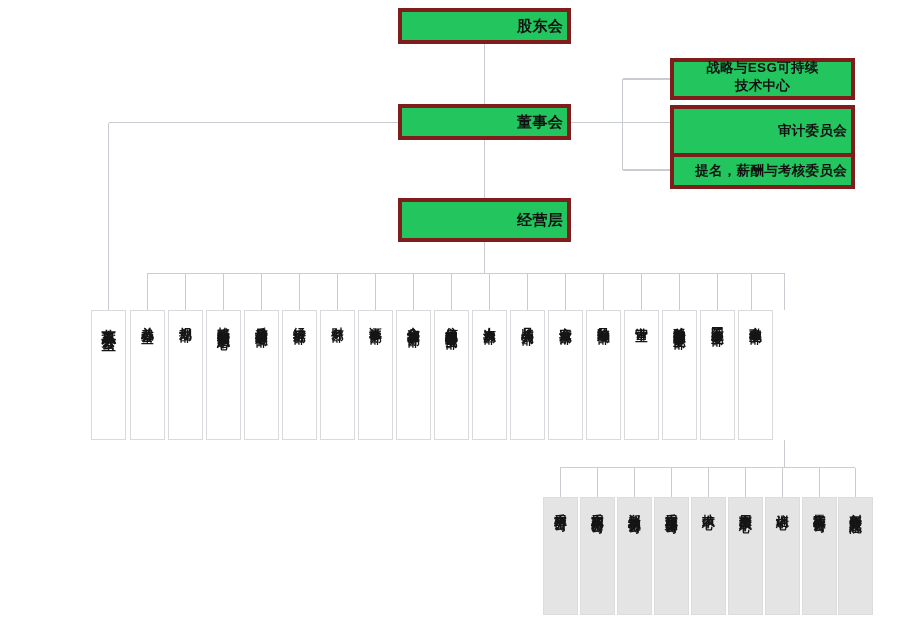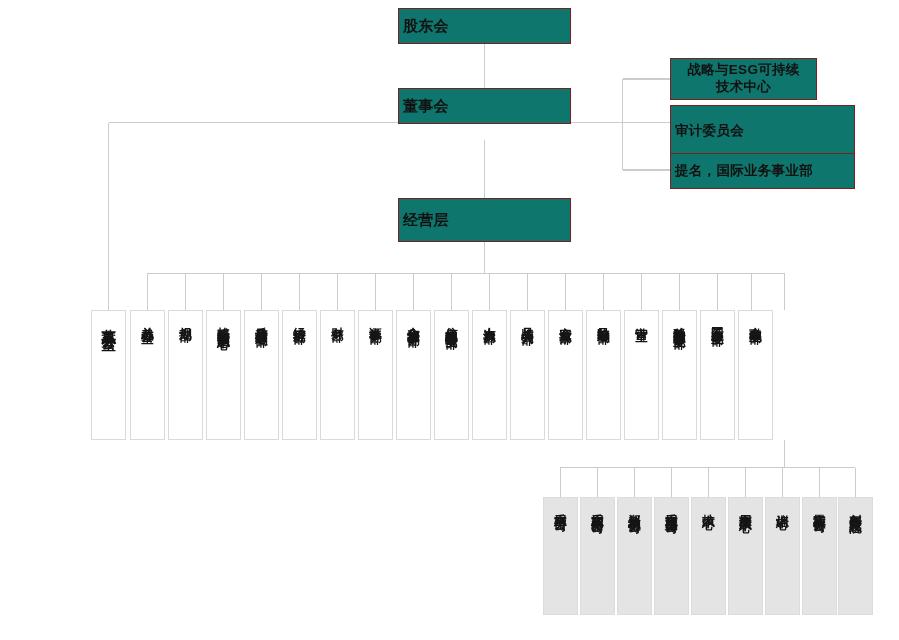--- a/index.html
+++ b/index.html
@@ -29,24 +29,24 @@
     width: 899px;
     height: 640px;
     z-index: 1;
   }
   .node {
     position: absolute;
     box-sizing: border-box;
     z-index: 2;
     display: flex;
     align-items: center;
-    justify-content: flex-start;
+    justify-content: flex-end;
     text-align: center;
-    border: 1px solid #7f1d1d;
-    background: #0f766e;
+    border: 4px solid #7f1d1d;
+    background: #22c55e;
     line-height: 1.28;
     letter-spacing: 0.3px;
   }
   
   .node.h {
     font-size: 15px;
     font-weight: 700;
     color: #111111;
     padding: 2px 4px;
   }
@@ -146,39 +146,39 @@
       <line x1="782.5" y1="467.5" x2="782.5" y2="497"></line>
       <line x1="819.5" y1="467.5" x2="819.5" y2="497"></line>
       <line x1="855.5" y1="467.5" x2="855.5" y2="497"></line>
     </g>
   </svg>
 
   <div class="node h" style="left:398px; top:8px; width:173px; height:36px;">
     <span>股东会</span>
   </div>
 
-  <div class="node h" style="left:398px; top:88px; width:173px; height:36px;">
+  <div class="node h" style="left:398px; top:104px; width:173px; height:36px;">
     <span>董事会</span>
   </div>
 
   <div class="node h" style="left:398px; top:198px; width:173px; height:44px;">
     <span>经营层</span>
   </div>
 
-  <div class="node h committee" style="left:670px; top:58px; width:147px; height:42px; flex-direction:column;">
+  <div class="node h committee" style="left:670px; top:58px; width:185px; height:42px; flex-direction:column;">
     <span>战略与ESG可持续</span>
     <span>技术中心</span>
   </div>
 
   <div class="node h committee" style="left:670px; top:105px; width:185px; height:52px;">
     <span>审计委员会</span>
   </div>
 
   <div class="node h committee" style="left:670px; top:153px; width:185px; height:36px;">
-    <span>提名，国际业务事业部</span>
+    <span>提名，薪酬与考核委员会</span>
   </div>
 
   <div class="node v lead" style="left:91px; top:310px; width:35px; height:130px;">
     <span>董事会办公室</span>
   </div>
   <div class="node v" style="left:130px; top:310px; width:35px; height:130px;">
     <span>总裁办公室</span>
   </div>
   <div class="node v" style="left:168px; top:310px; width:35px; height:130px;">
     <span>规划部</span>

